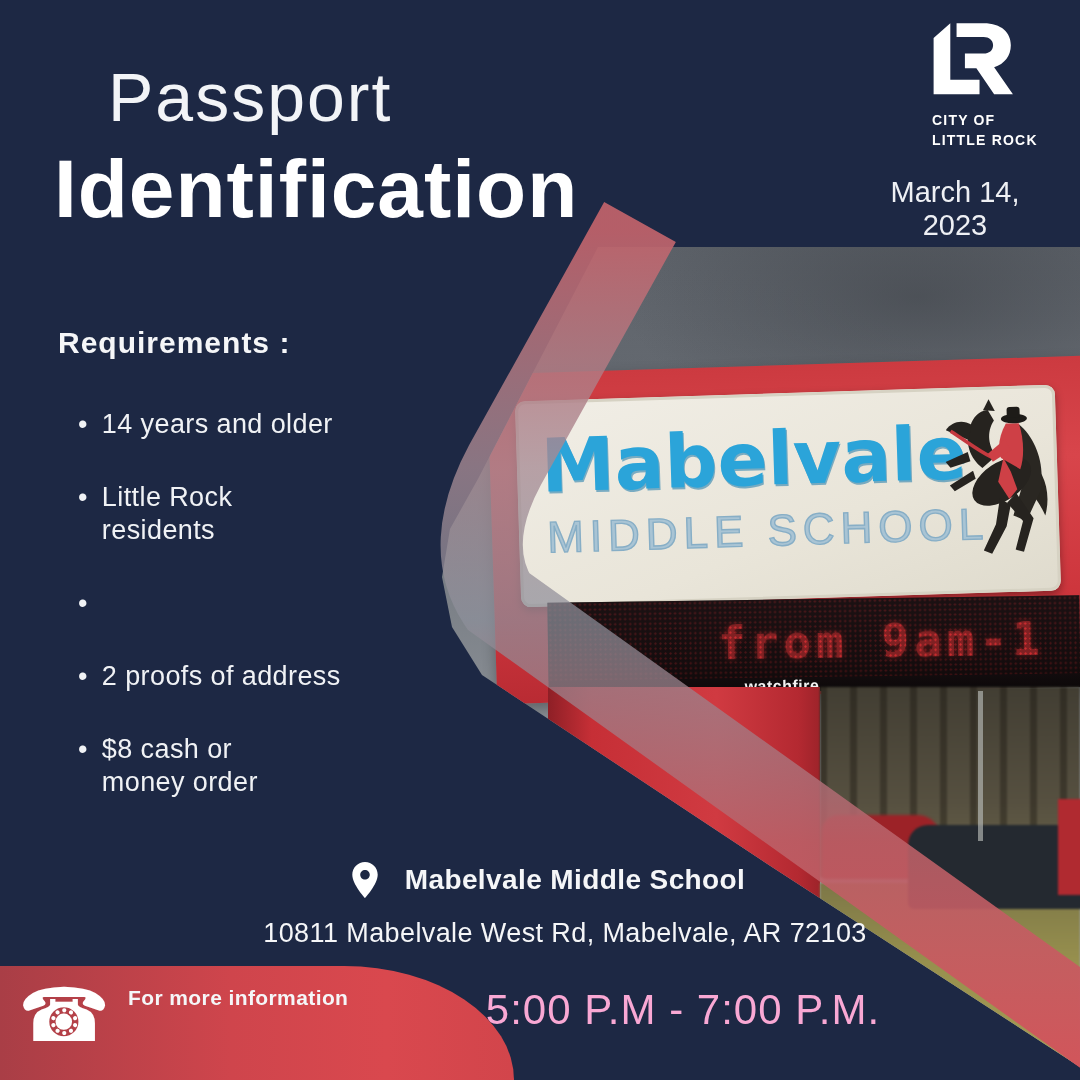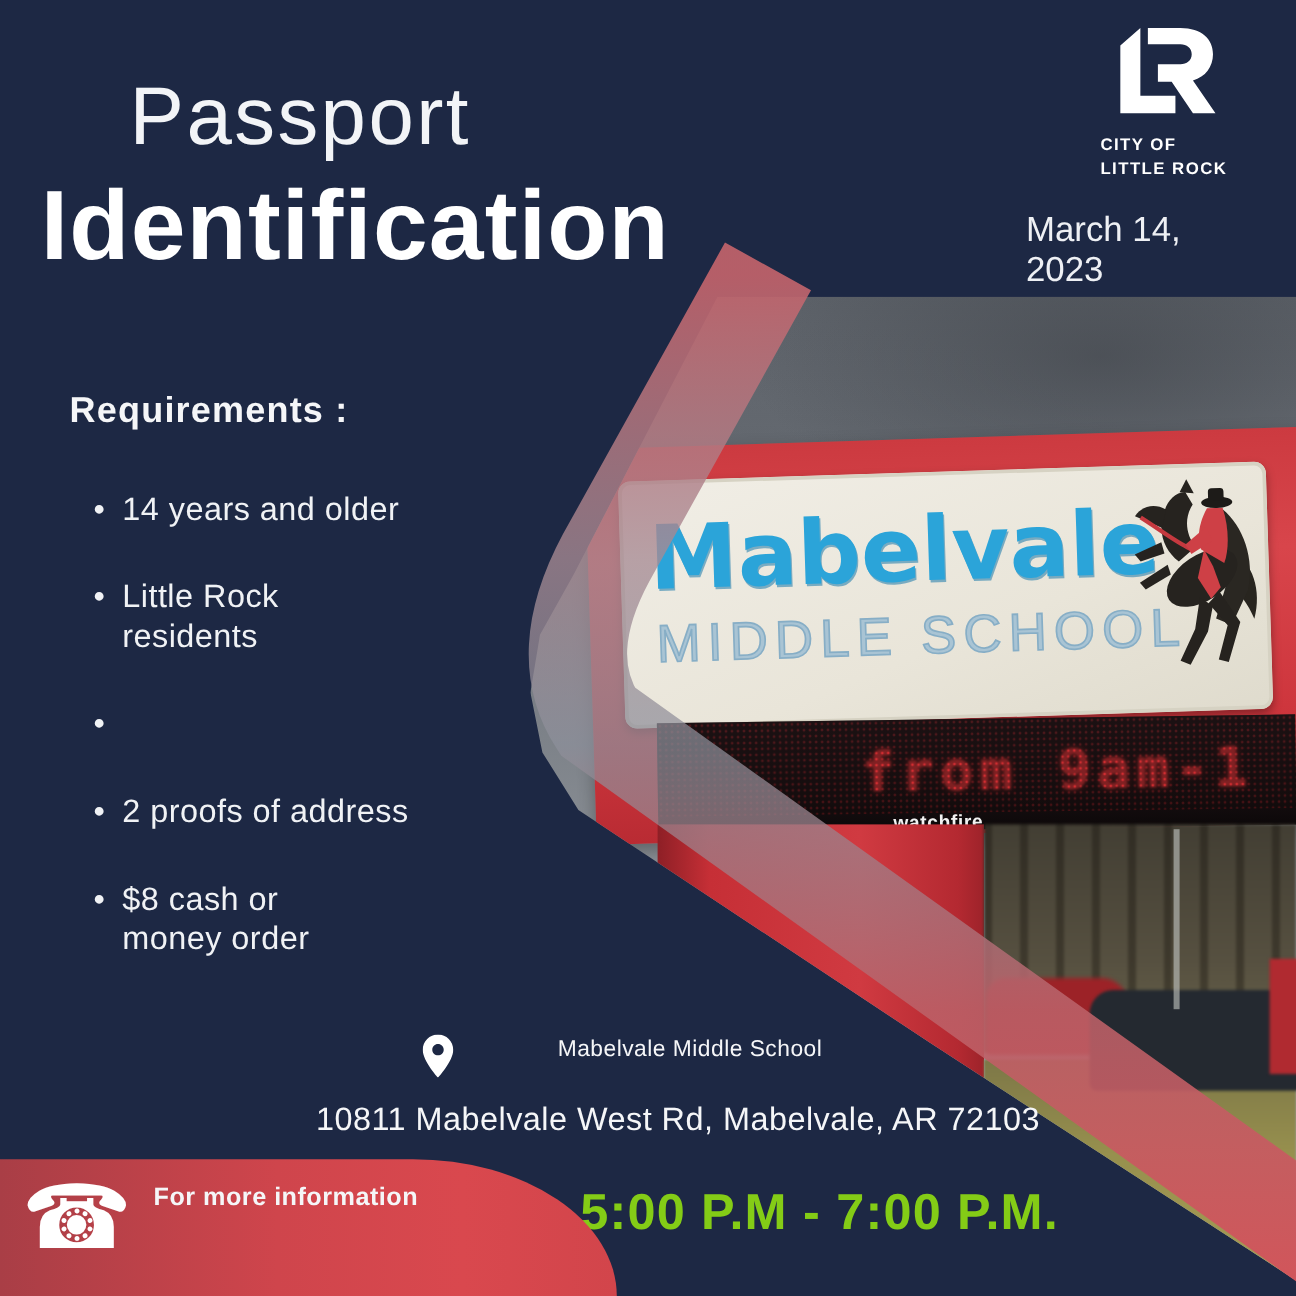--- a/index.html
+++ b/index.html
@@ -6,26 +6,26 @@
   .canvas{
     position:relative;width:1080px;height:1080px;overflow:hidden;
     background:#1d2844;
     font-family:"Liberation Sans","DejaVu Sans",sans-serif;
     color:#f5f6f8;
   }
   .abs{position:absolute;}
 
   
   .title1{left:108px;top:58px;font-size:68px;font-weight:300;letter-spacing:2px;color:#f2f4f7;}
-  .title2{left:34px;top:142px;font-size:82px;font-weight:700;letter-spacing:1px;color:#ffffff;}
-  .date{left:855px;top:176px;width:200px;text-align:left;font-size:29px;font-weight:400;color:#eef0f4;}
+  .title2{left:54px;top:142px;font-size:82px;font-weight:700;letter-spacing:1px;color:#ffffff;}
+  .date{left:855px;top:176px;width:200px;text-align:center;font-size:29px;font-weight:400;color:#eef0f4;}
 
   .logo{left:905px;top:18px;width:150px;text-align:left;}
   .logo svg{display:block;margin-left:14px;}
-  .logo-org{margin-left:12px;margin-top:4px;font-size:14px;font-weight:700;letter-spacing:1.2px;line-height:16px;color:#ffffff;}
+  .logo-org{margin-left:27px;margin-top:4px;font-size:14px;font-weight:700;letter-spacing:1.2px;line-height:16px;color:#ffffff;}
 
   
   .req-head{left:58px;top:326px;font-size:30px;font-weight:700;letter-spacing:1px;}
   .req-list{left:78px;top:408px;width:330px;list-style:none;margin:0;padding:0;}
   .req-list li{
     display:flex;gap:14px;margin-bottom:40px;
     font-size:27px;font-weight:400;letter-spacing:.4px;line-height:33px;color:#f0f2f5;
     white-space:pre-line;
   }
   .req-list li .dot{font-size:27px;line-height:33px;}
@@ -80,24 +80,24 @@
   .car-red{position:absolute;left:2px;top:128px;width:118px;height:64px;background:#9c2227;
     border-radius:16px 22px 4px 4px;filter:blur(1.6px);}
   .car-dark{position:absolute;left:88px;top:138px;width:178px;height:84px;background:#242930;
     border-radius:20px 30px 6px 6px;filter:blur(1.2px);}
   .pole{position:absolute;left:158px;top:4px;width:5px;height:150px;background:#b9bcb9;opacity:.65;}
   .truck-red{position:absolute;right:-4px;top:112px;width:26px;height:96px;background:#b02a30;filter:blur(1.2px);}
 
   .ribbon-svg{left:0;top:0;pointer-events:none;}
 
   
-  .loc-name{left:575px;top:864px;transform:translateX(-50%);font-size:19px;font-weight:400;letter-spacing:.4px;white-space:nowrap;}
+  .loc-name{left:575px;top:864px;transform:translateX(-50%);font-size:28px;font-weight:700;letter-spacing:.4px;white-space:nowrap;}
   .pin{left:352px;top:862px;}
   .loc-addr{left:565px;top:918px;transform:translateX(-50%);font-size:27px;font-weight:400;letter-spacing:.4px;white-space:nowrap;}
-  .time{left:683px;top:986px;transform:translateX(-50%);font-size:42px;font-weight:700;letter-spacing:1px;white-space:nowrap;color:#84cc16;}
+  .time{left:683px;top:986px;transform:translateX(-50%);font-size:42px;font-weight:400;letter-spacing:1px;white-space:nowrap;color:#f9a8d4;}
 
   .banner{left:0;top:966px;width:514px;height:114px;
     border-top-right-radius:170px 114px;
     background:linear-gradient(90deg,#a93e46,#cf454c 45%,#d9484e 75%,#d2454b);}
   .phone-icon{position:absolute;left:18px;top:-6px;font-size:74px;line-height:110px;color:#ffffff;
     font-family:"DejaVu Sans",sans-serif;}
   .banner-label{position:absolute;left:128px;top:20px;font-size:21px;font-weight:700;letter-spacing:.4px;text-align:right;}
   .banner-phone{position:absolute;left:126px;top:50px;font-size:32px;font-weight:700;letter-spacing:.6px;}
 </style>
 </head>

